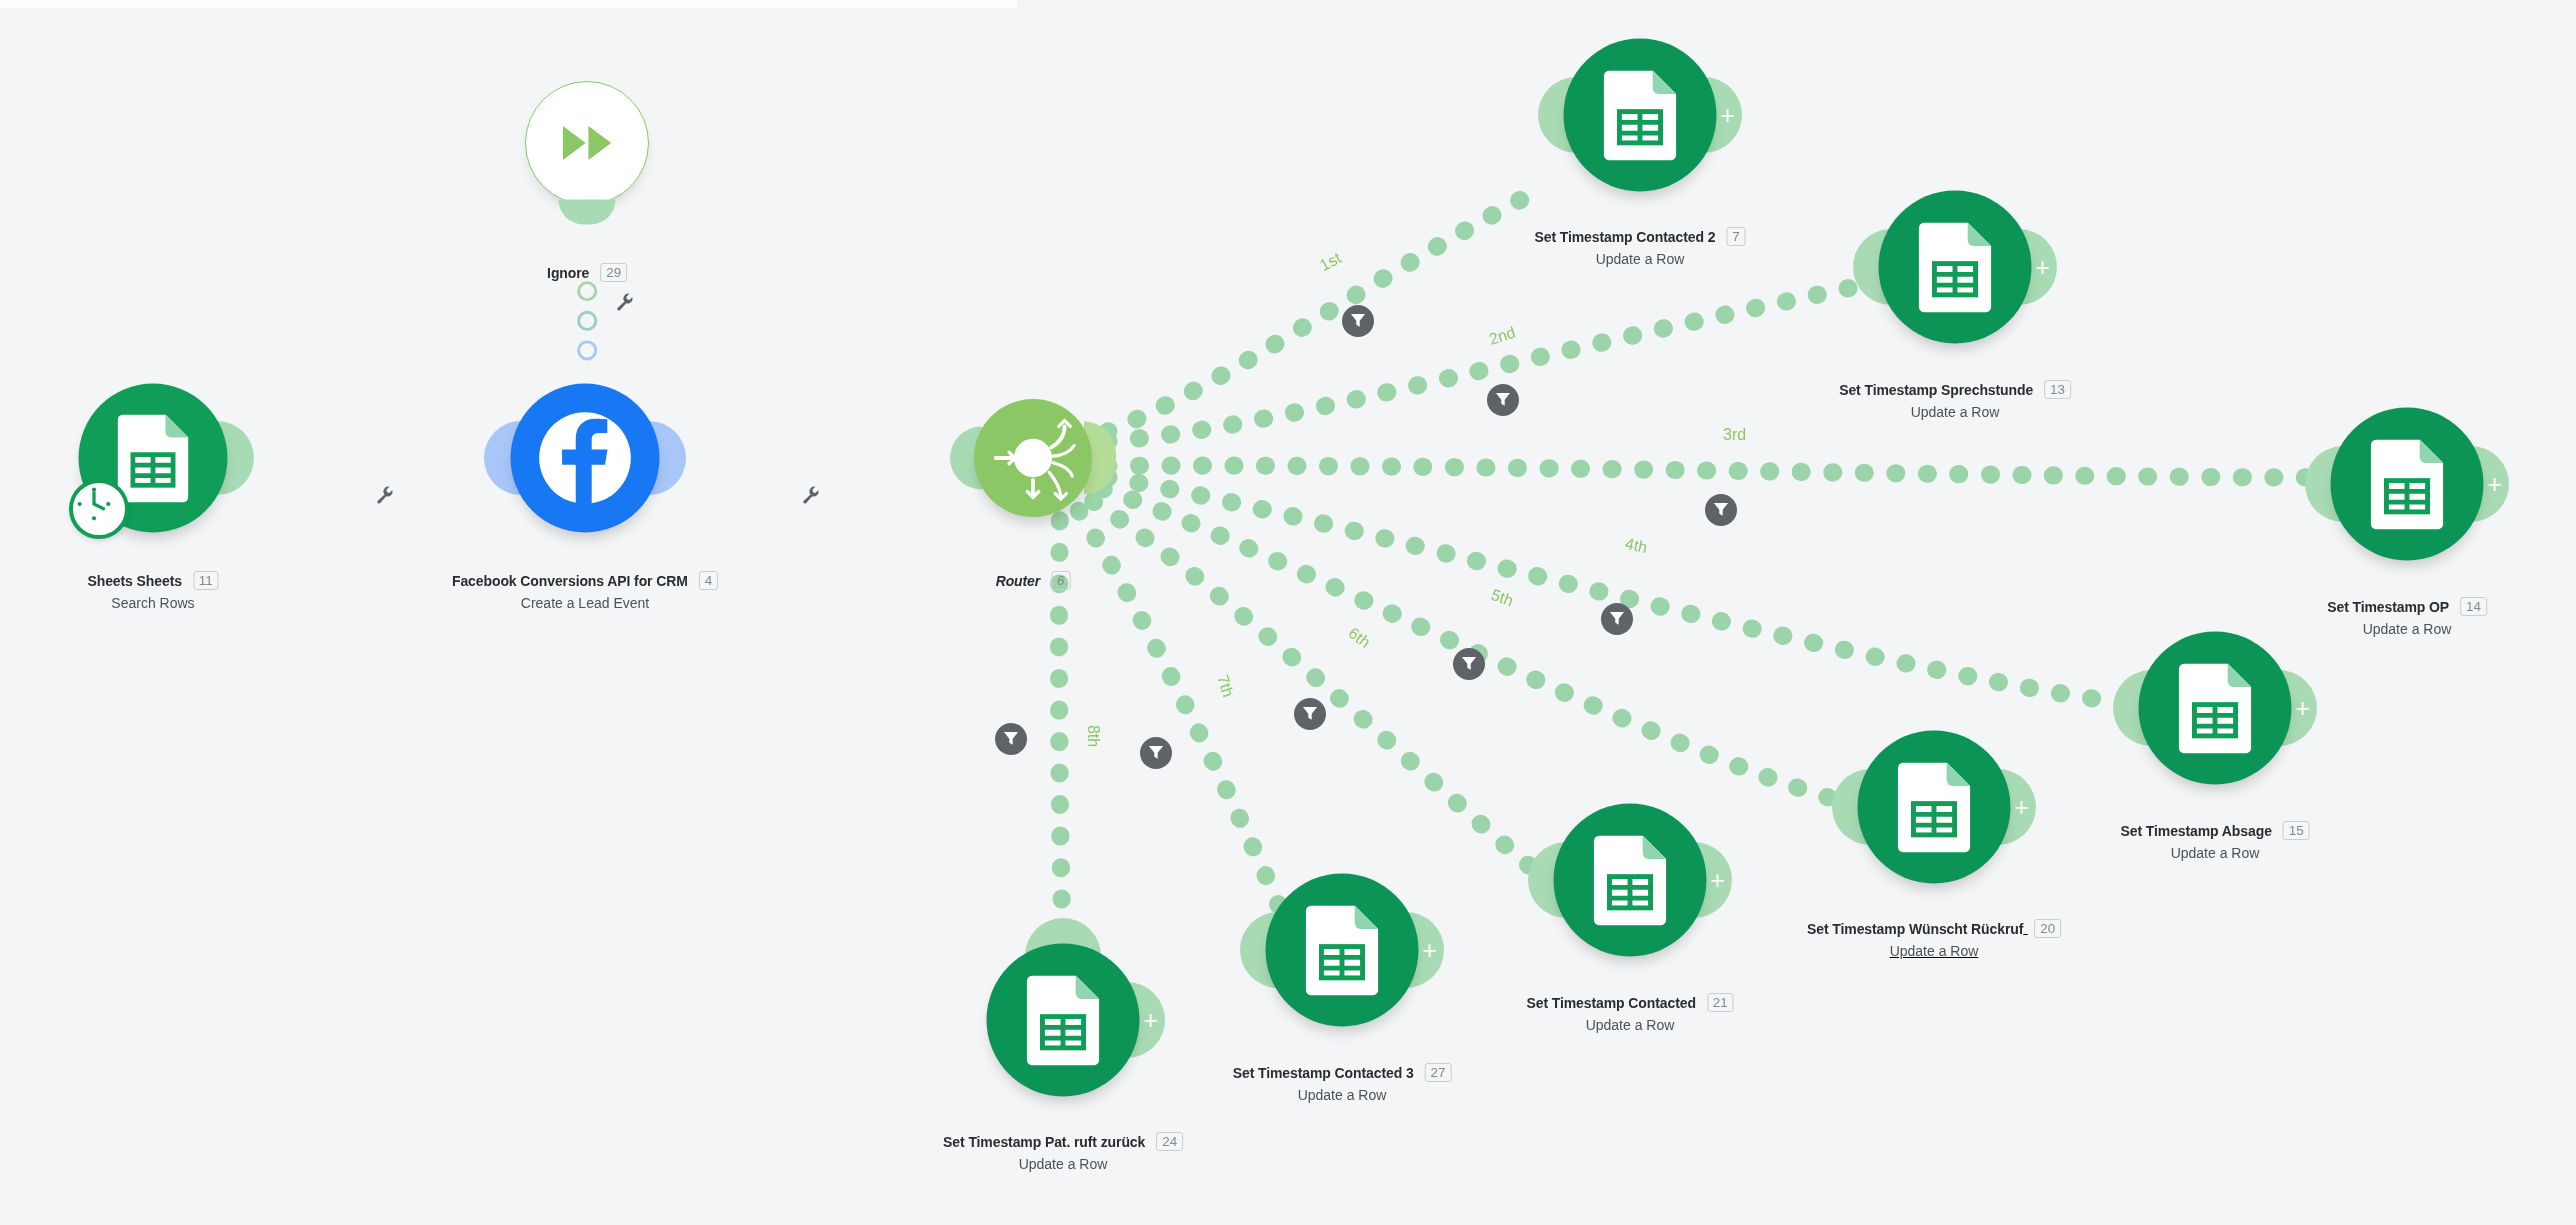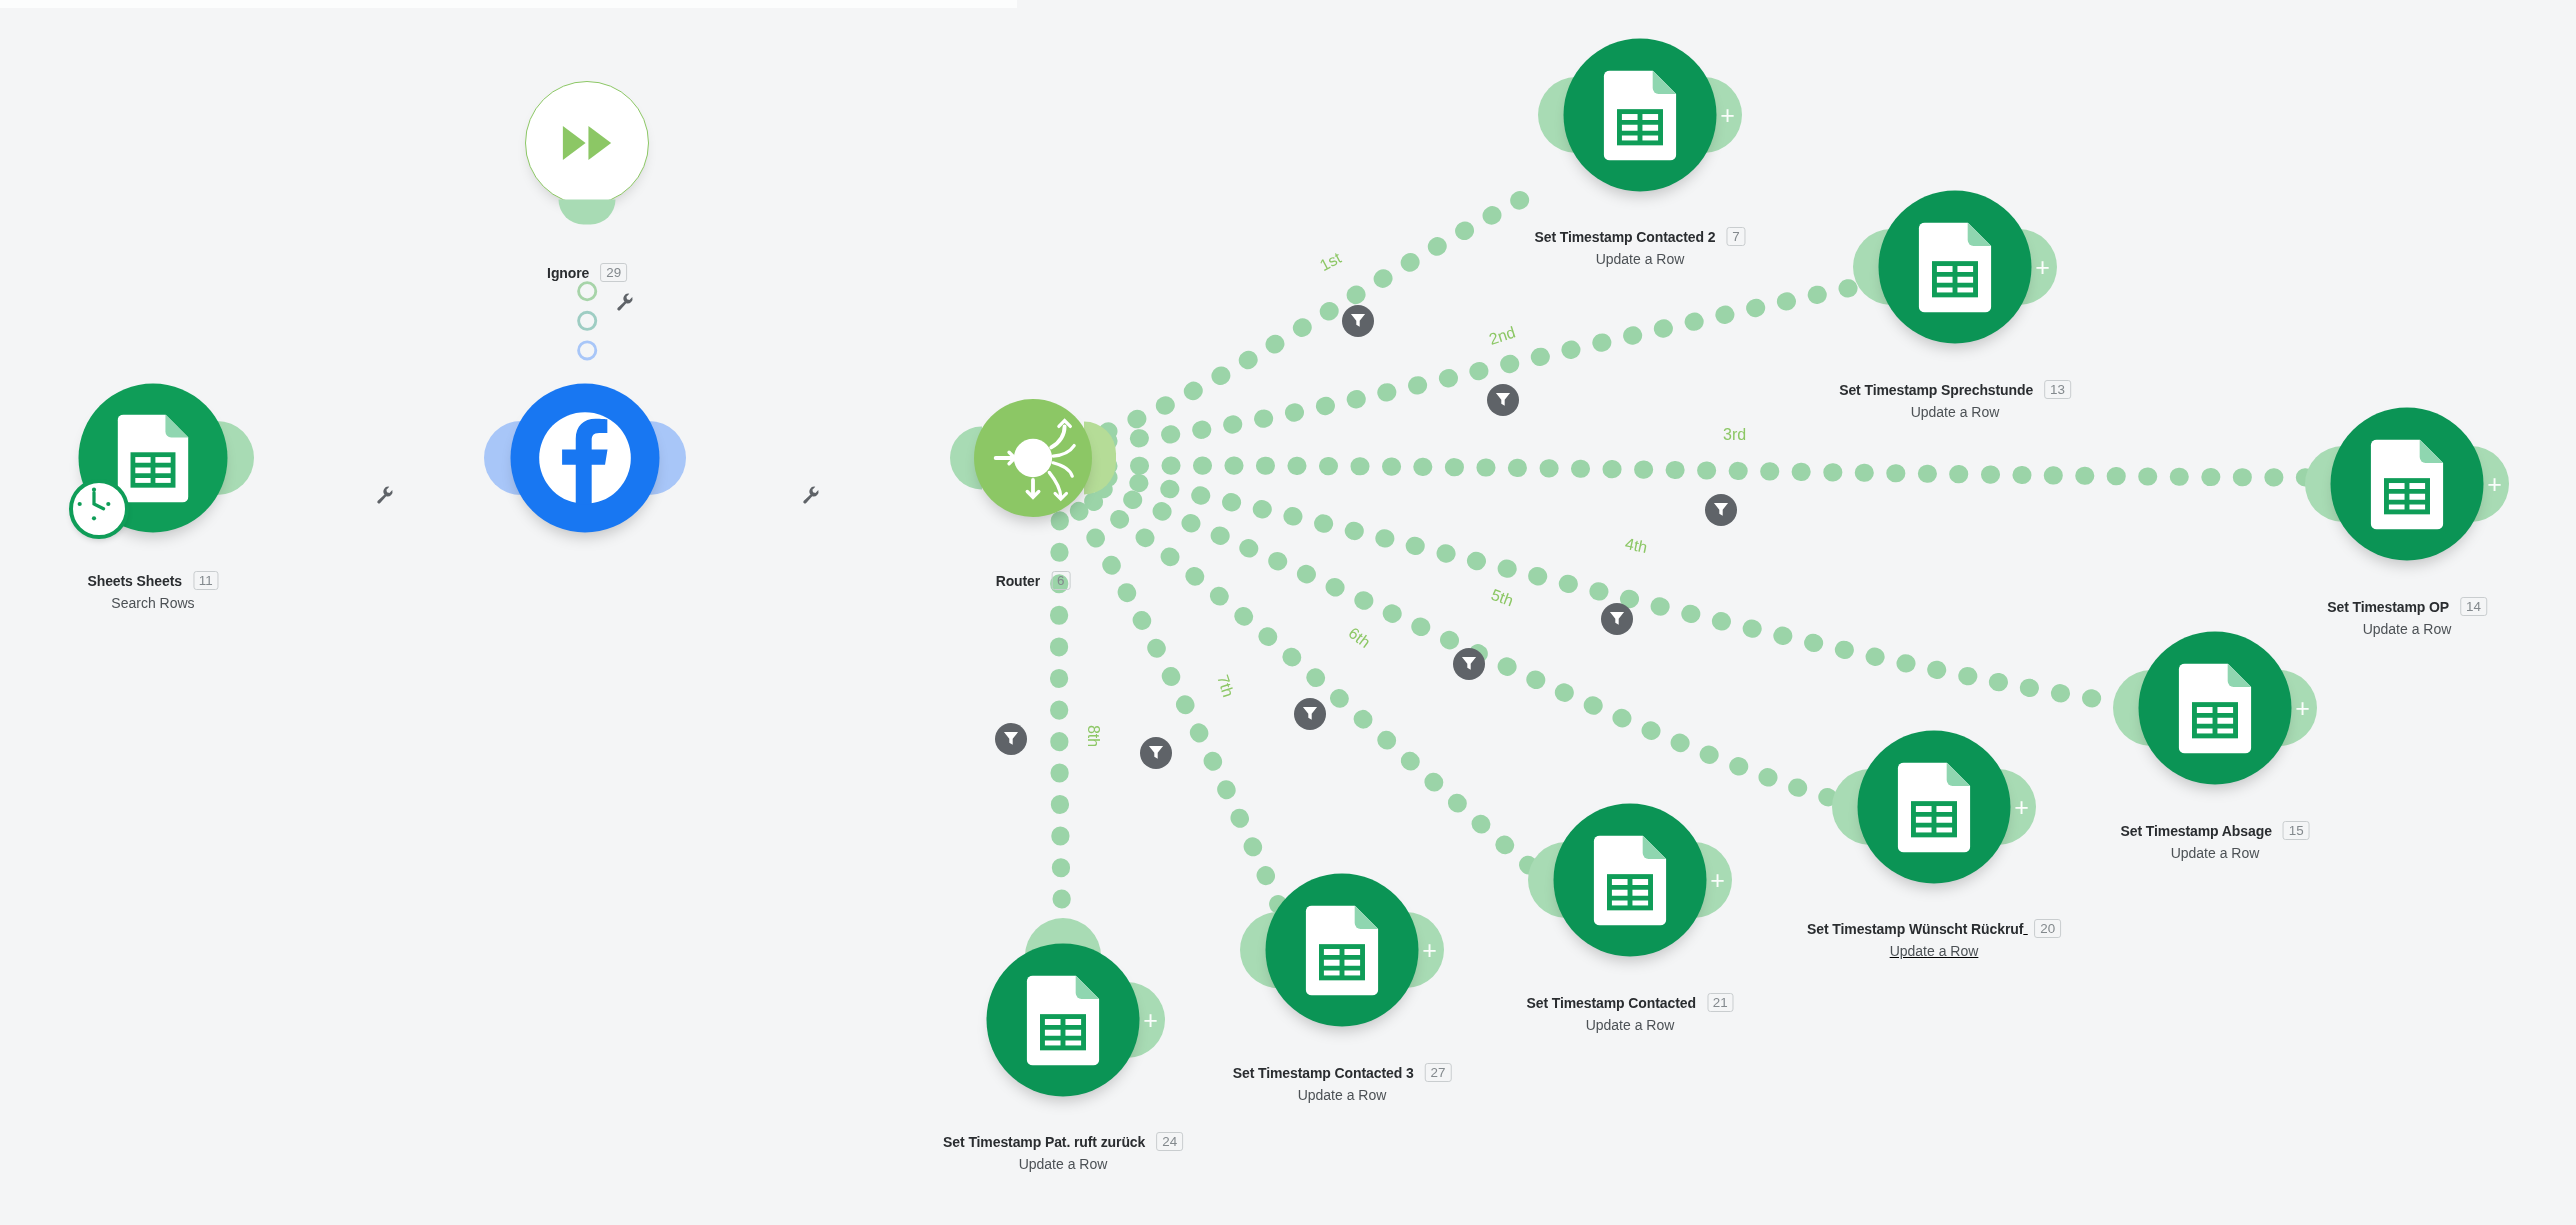--- a/index.html
+++ b/index.html
@@ -242,20 +242,25 @@
   <div class="module" style="left:585px; top:458px;">
     <div class="socket in blue" style="left:-82px; top:0; width:38px; height:74px;"></div>
     <div class="socket out blue" style="left:82px; top:0; width:38px; height:74px;"></div>
     <div class="bulb fb" style="left:0; top:0; width:149px; height:149px;">
       <svg class="fb-glyph" width="105" height="105" viewBox="0 0 110 110">
         <circle cx="55" cy="55" r="48" fill="#ffffff"></circle>
         <path d="M62 104 V62 h14 l2.6 -16 H62 v-9.5 c0 -4.6 1.3 -7.8 7.9 -7.8 h8.5 V14.4
                  c-1.5 -.2 -6.5 -.65 -12.4 -.65 -12.3 0 -20.7 7.5 -20.7 21.2 V46 H31 v16 h14.3 v42 z" fill="#1877f2"></path>
       </svg>
     </div>
+  </div>
+  <div class="mod-label" style="left:585px; top:571px;">
+    <span class="mod-title">Facebook Conversions API for CRM</span>
+    <span class="mod-badge">4</span>
+    <div class="mod-sub">Create a Lead Event</div>
   </div>
 
   <div class="module" style="left:587px; top:143px;">
     <div class="bulb ignore" style="left:0; top:0; width:122px; height:122px;">
       <svg class="ignore-glyph" width="53" height="38" viewBox="0 0 56 40">
         <path d="M2 2 L26 20 L2 38 Z" fill="#8cc765"></path>
         <path d="M29 2 L53 20 L29 38 Z" fill="#8cc765"></path>
       </svg>
     </div>
     <div class="socket in green-light" style="left:0px; top:69px; width:57px; height:25px; border-radius:0 0 954px 954px;"></div>
@@ -279,21 +284,21 @@
           <path d="M66 36 C76 30 80 22 80 14"></path>
             <path d="M74 14 l6 -6 6 6" stroke-width="3.4"></path>
           <path d="M68 45 C80 44 86 40 90 34" stroke-width="3.4"></path>
           <path d="M68 52 C80 55 86 60 88 66" stroke-width="3.4"></path>
           <path d="M64 62 C72 72 76 80 76 88" stroke-width="3.4"></path>
           <path d="M70 84 l6 6 6 -6" stroke-width="3.2"></path>
         </g>
       </svg>
     </div>
   </div>
-  <div class="mod-label" style="left:1033px; top:571px;">
+  <div class="mod-label" style="left:1033px; top:571px;font-style:italic;">
     <span class="mod-title">Router</span>
     <span class="mod-badge">6</span>
   </div>
 
   <div class="module" style="left:1640px; top:115px;">
     <div class="socket in" style="left:-82px; top:0; width:40px; height:76px;"></div>
     <div class="socket out" style="left:82px; top:0; width:40px; height:76px;">
       <span class="plus">+</span>
     </div>
     <div class="bulb sheets-dark" style="left:0; top:0; width:153px; height:153px;">

